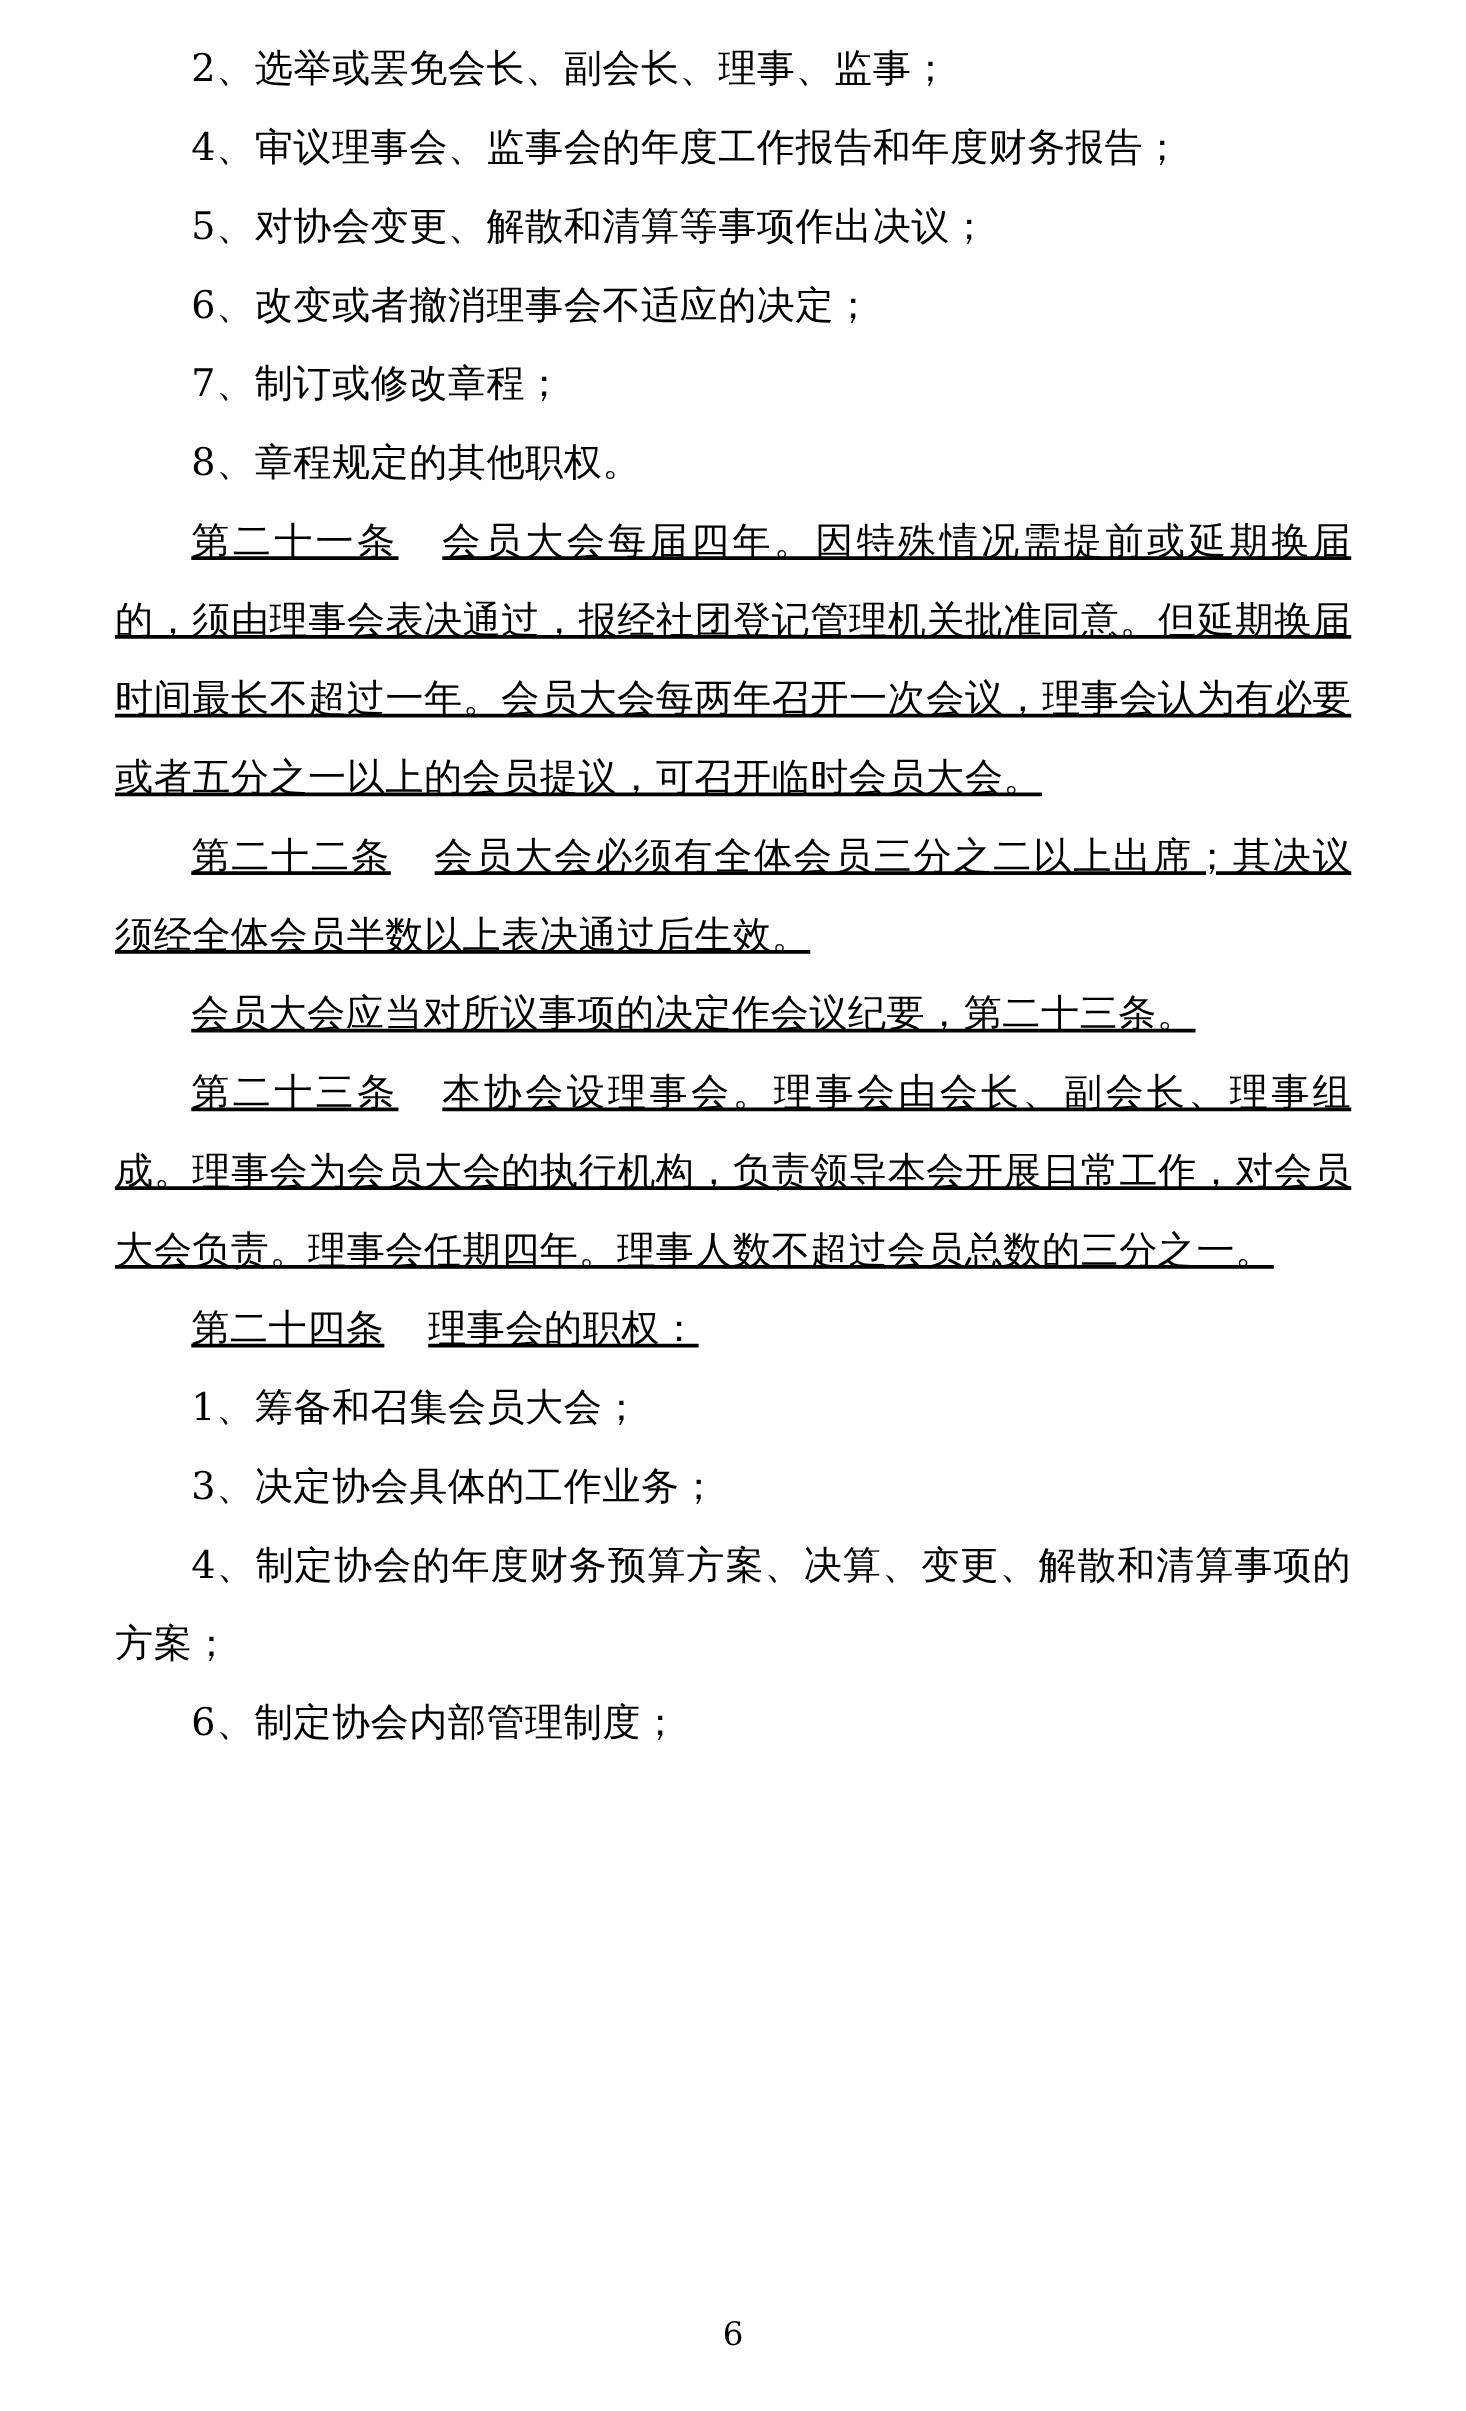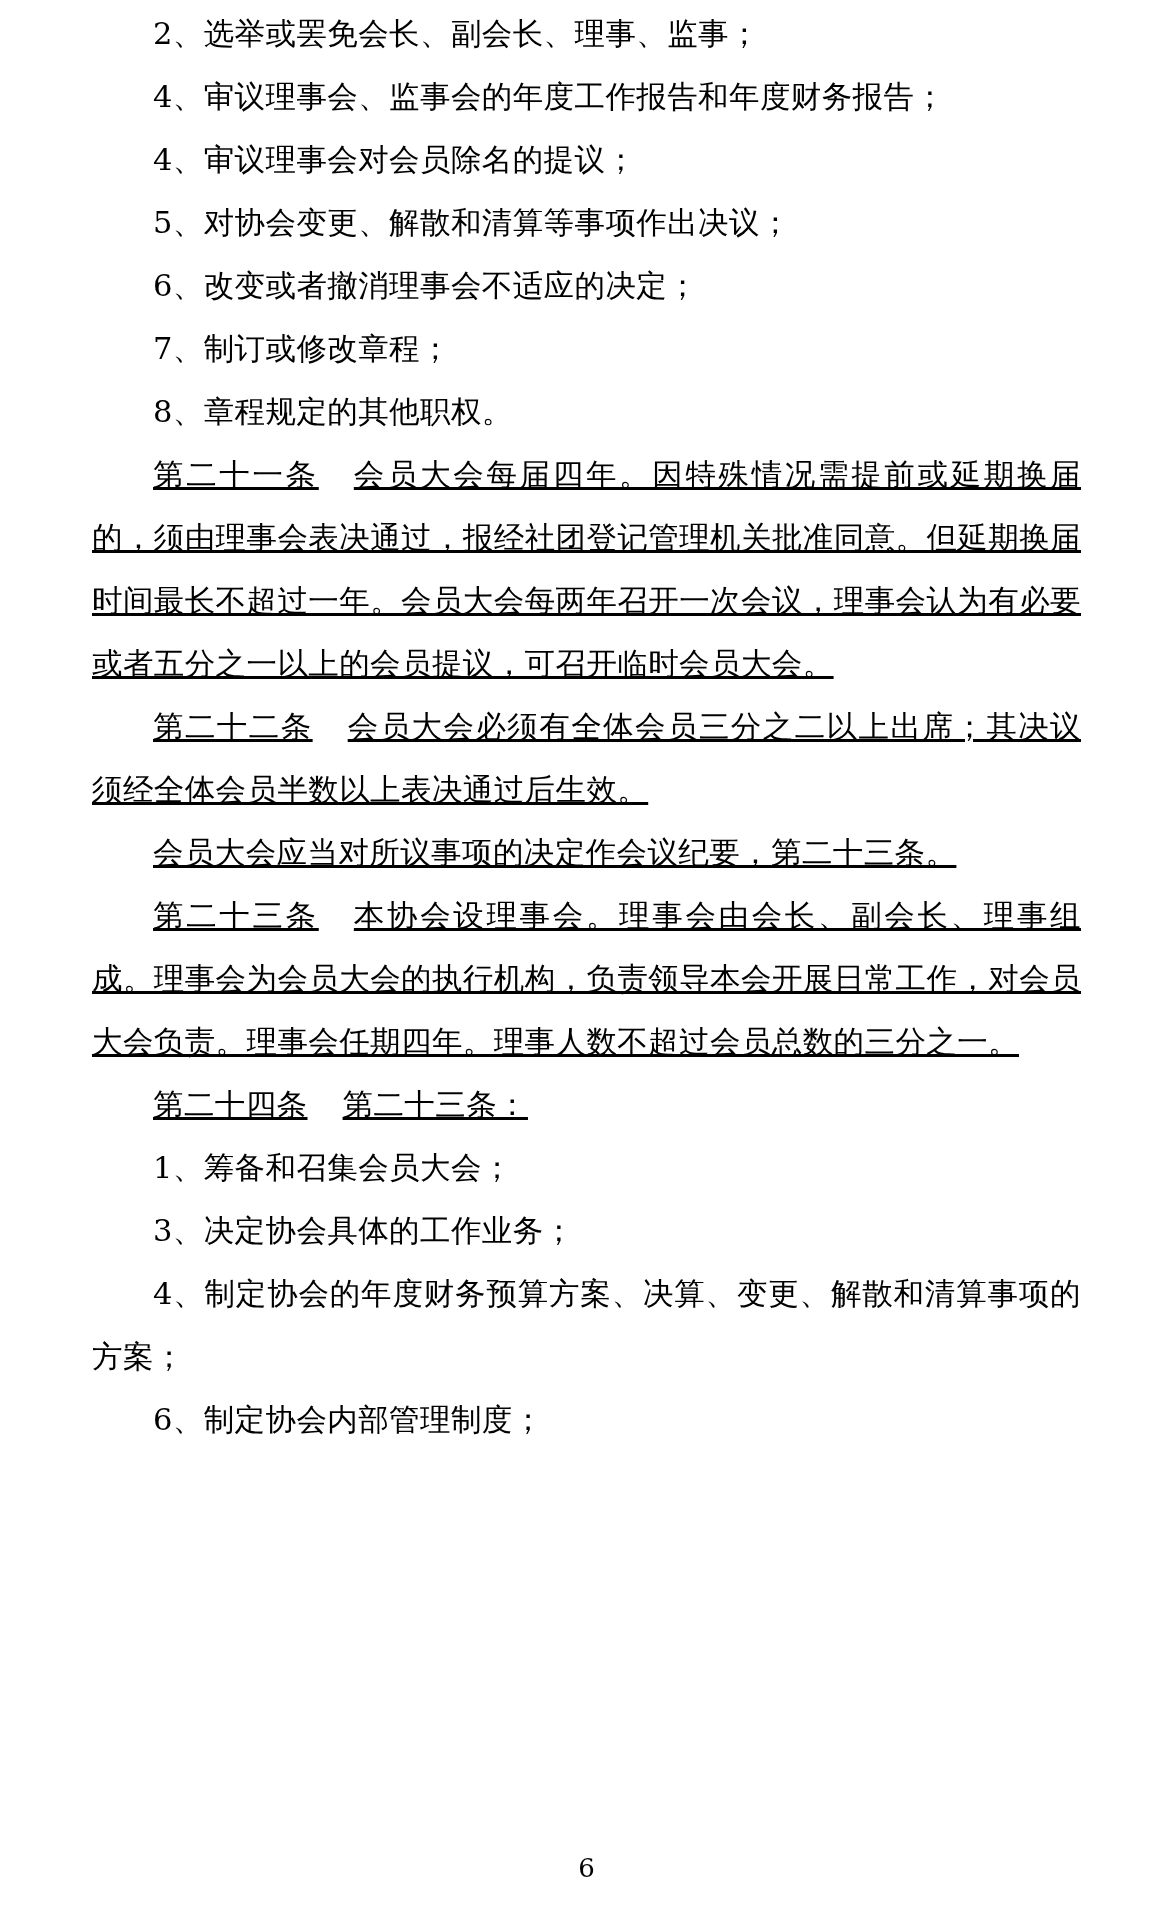--- a/index.html
+++ b/index.html
@@ -12,21 +12,21 @@
     height: 1929px;
     font-family: "DejaVu Serif", "Liberation Serif", serif;
     color: #000000;
     position: relative;
     overflow: hidden;
   }
   .page {
     box-sizing: border-box;
     width: 1173px;
     height: 1929px;
-    padding: 2px 92px 0 92px;
+    padding: 24px 92px 0 92px;
     position: relative;
   }
   .doc-body {
     font-size: 30.5px;
     line-height: 63px;
     text-align: justify;
     text-justify: inter-ideograph;
     letter-spacing: 0.4px;
   }
   .para {
@@ -53,35 +53,34 @@
   }
 </style>
 </head>
 <body>
 
 <div class="page">
   <div class="doc-body">
 
     <p class="item">2、选举或罢免会长、副会长、理事、监事；</p>
     <p class="item">4、审议理事会、监事会的年度工作报告和年度财务报告；</p>
-    <p class="item">4、审议理事会对会员除名的提议；</p>
     <p class="item">5、对协会变更、解散和清算等事项作出决议；</p>
     <p class="item">6、改变或者撤消理事会不适应的决定；</p>
     <p class="item">7、制订或修改章程；</p>
     <p class="item">8、章程规定的其他职权。</p>
 
     <p class="para"><span class="art-label">第二十一条</span><span>会员大会每届四年。因特殊情况需提前或延期换届的，须由理事会表决通过，报经社团登记管理机关批准同意。但延期换届时间最长不超过一年。会员大会每两年召开一次会议，理事会认为有必要或者五分之一以上的会员提议，可召开临时会员大会。</span></p>
 
     <p class="para"><span class="art-label">第二十二条</span><span>会员大会必须有全体会员三分之二以上出席；其决议须经全体会员半数以上表决通过后生效。</span></p>
 
     <p class="para">会员大会应当对所议事项的决定作会议纪要，第二十三条。</p>
 
     <p class="para"><span class="art-label">第二十三条</span><span>本协会设理事会。理事会由会长、副会长、理事组成。理事会为会员大会的执行机构，负责领导本会开展日常工作，对会员大会负责。理事会任期四年。理事人数不超过会员总数的三分之一。</span></p>
 
-    <p class="para"><span class="art-label">第二十四条</span><span>第二十三条：</span></p>
+    <p class="para"><span class="art-label">第二十四条</span><span>理事会的职权：</span></p>
 
     <p class="item">1、筹备和召集会员大会；</p>
     <p class="item">3、决定协会具体的工作业务；</p>
     <p class="item">4、制定协会的年度财务预算方案、决算、变更、解散和清算事项的方案；</p>
     <p class="item">6、制定协会内部管理制度；</p>
 
   </div>
 
   <div class="page-number">6</div>
 </div>

